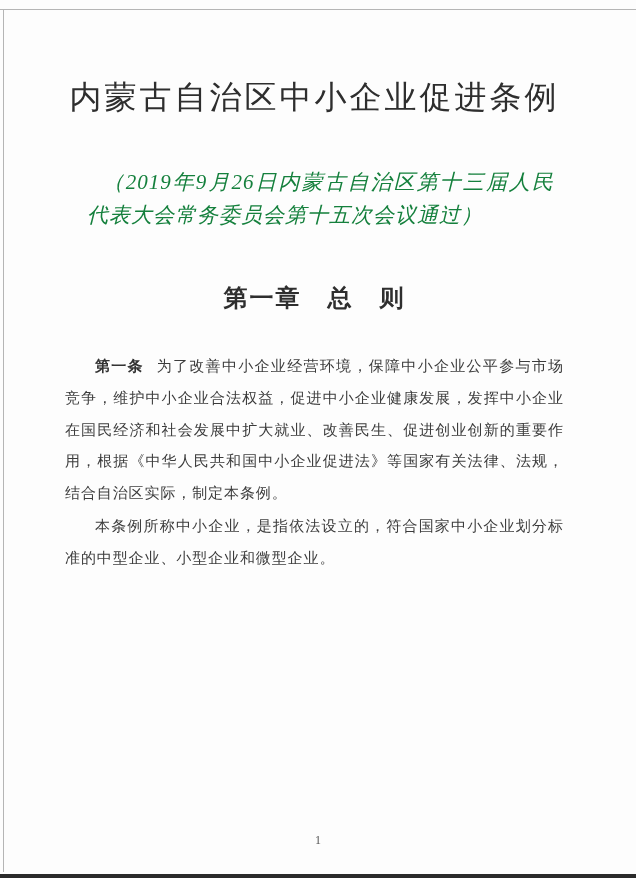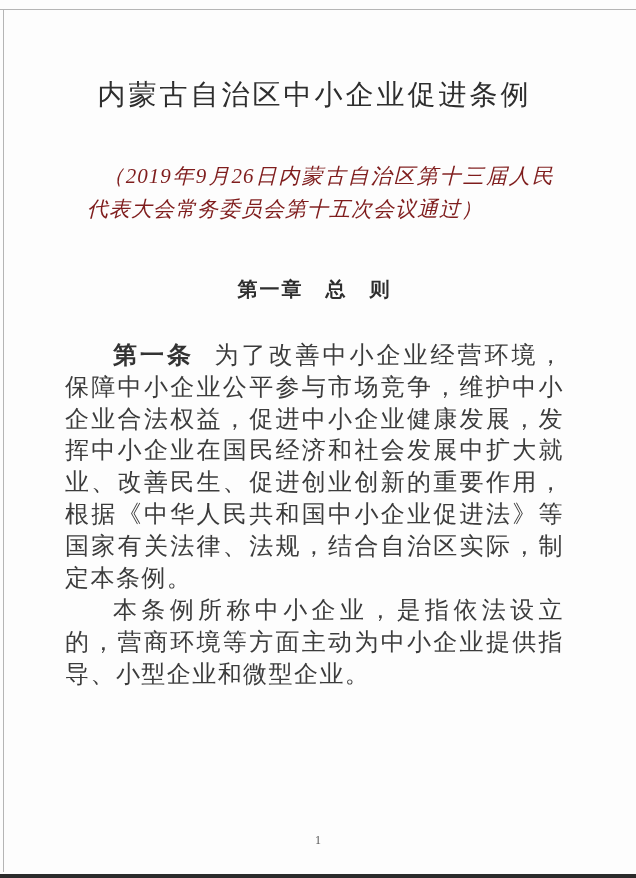--- a/index.html
+++ b/index.html
@@ -38,52 +38,52 @@
   }
   .content {
     position: absolute;
     top: 0;
     left: 65px;
     right: 72px;
   }
   .doc-title {
     margin-top: 76px;
     text-align: center;
-    font-size: 28px;
+    font-size: 32px;
     letter-spacing: 3px;
     color: #2e2e2e;
     font-weight: 400;
     white-space: nowrap;
   }
   .enactment {
     margin-top: 46px;
     margin-left: 22px;
     margin-right: 10px;
     font-size: 21px;
     line-height: 33px;
     text-indent: 0.75em;
     font-style: italic;
     letter-spacing: 1px;
     text-align: justify;
-    color: #7f1d1d;
+    color: #15803d;
   }
   .chapter {
     margin-top: 50px;
     text-align: center;
-    font-size: 20px;
+    font-size: 24px;
     font-weight: 700;
     letter-spacing: 2px;
     color: #2e2e2e;
     font-family: "Liberation Sans", "DejaVu Sans", sans-serif;
   }
   .body-text {
     margin-top: 36px;
   }
   .para {
-    font-size: 24px;
+    font-size: 15px;
     line-height: 31.8px;
     text-indent: 2em;
     text-align: justify;
     letter-spacing: 0.06em;
     margin: 0;
     color: #3c3c3c;
   }
   .art-label {
     font-weight: 700;
     font-family: "Liberation Sans", "DejaVu Sans", sans-serif;
@@ -118,21 +118,21 @@
     <div class="chapter">第一章　总　则</div>
 
     <div class="body-text">
 
       <p class="para">
         <span class="art-label">第一条</span><span>为了改善中小企业经营环境，保障中小企业公平参与市场竞争，维护中小企业合法权益，促进中小企业健康发展，发挥中小企业在国民经济和社会发展中扩大就业、改善民生、促进创业创新的重要作用，根据《中华人民共和国中小企业促进法》等国家有关法律、法规，结合自治区实际，制定本条例。</span>
       </p>
 
 
       <p class="para">
-        <span class="art-label"></span><span>本条例所称中小企业，是指依法设立的，营商环境等方面主动为中小企业提供指导、小型企业和微型企业。</span>
+        <span class="art-label"></span><span>本条例所称中小企业，是指依法设立的，符合国家中小企业划分标准的中型企业、小型企业和微型企业。</span>
       </p>
 
 
     </div>
   </div>
 
   <div class="page-number">1</div>
 
   <div class="bottom-bar"></div>
 

